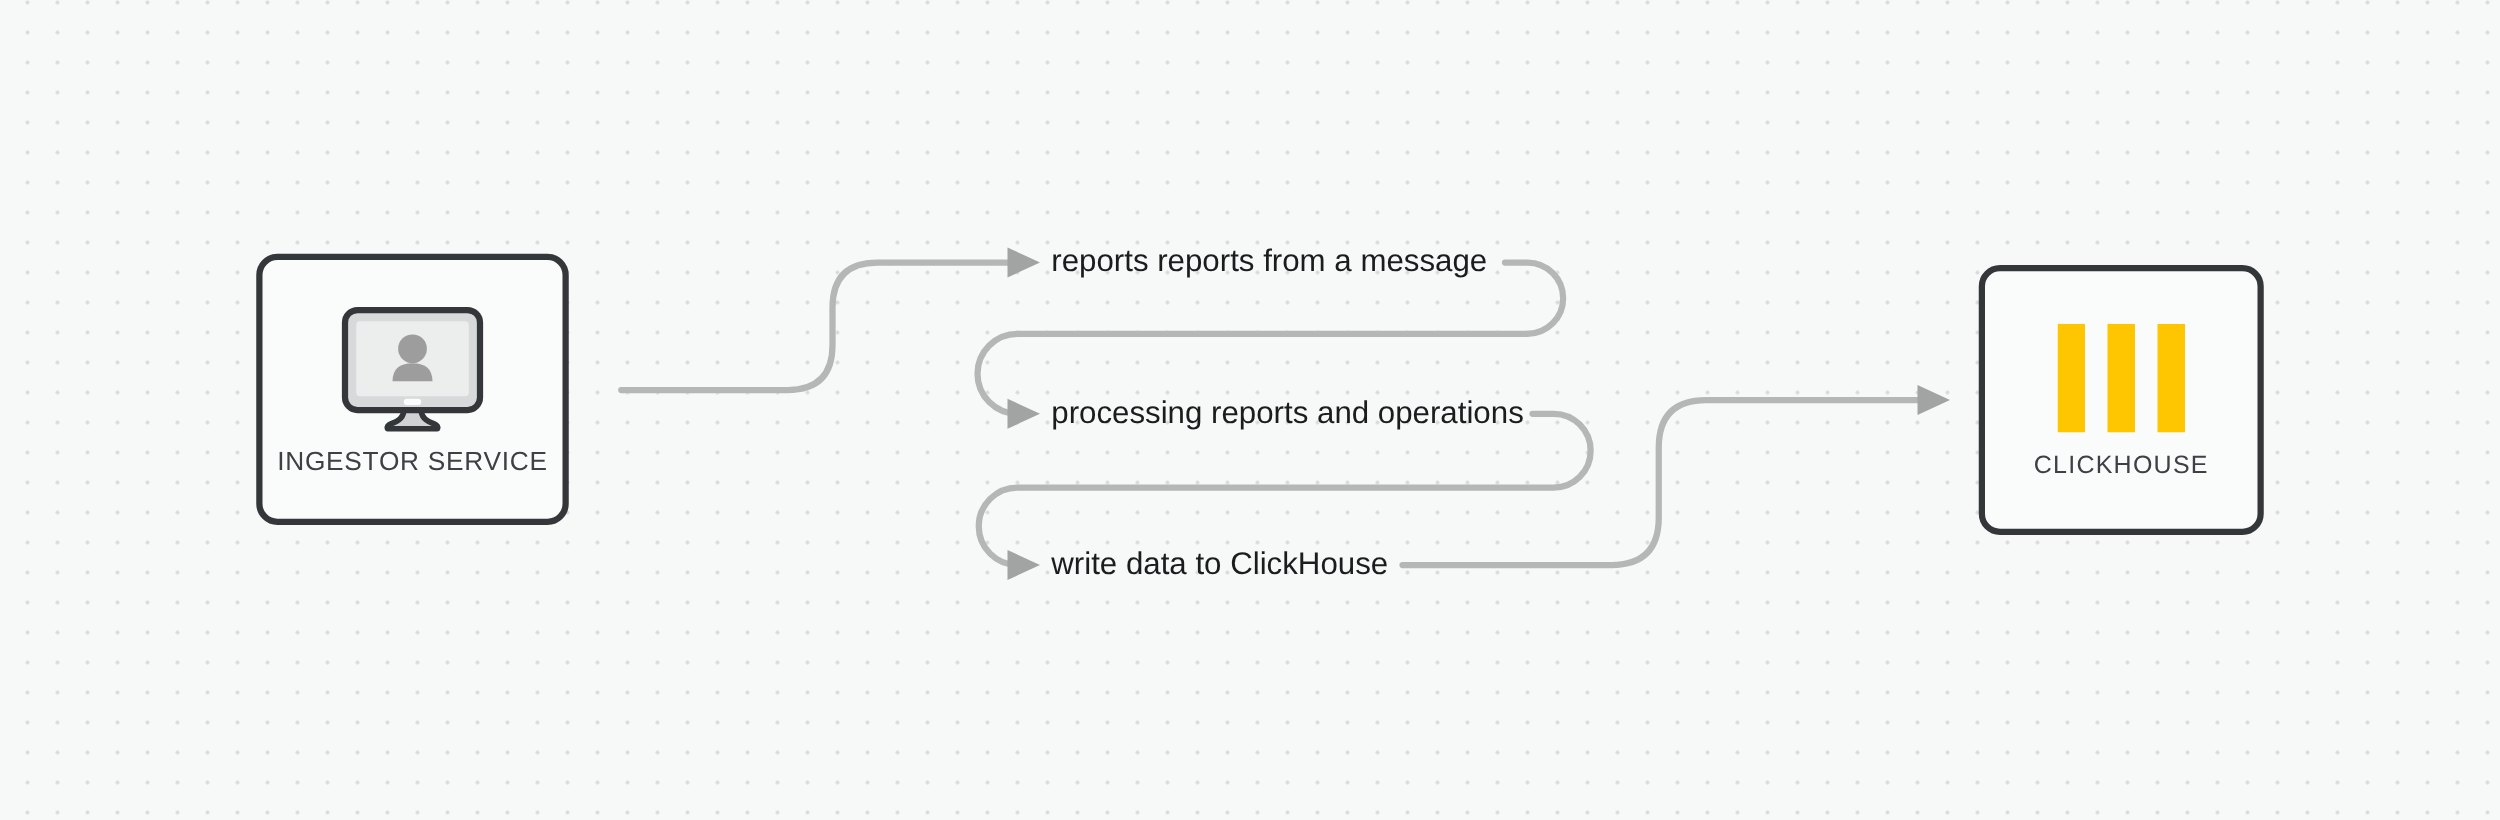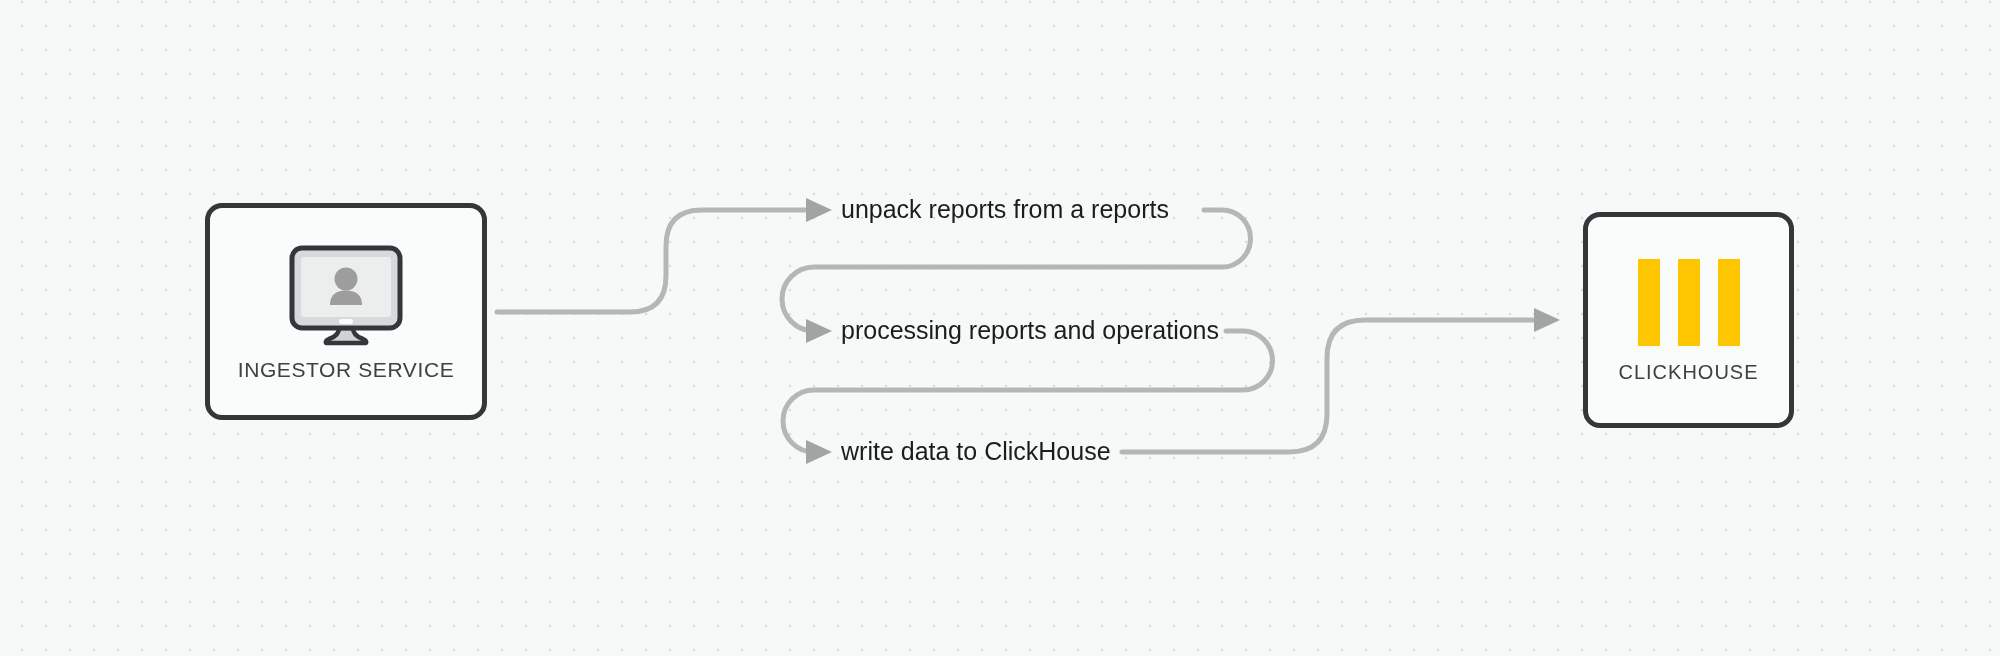--- a/index.html
+++ b/index.html
@@ -27,22 +27,22 @@
     position: absolute;
     box-sizing: border-box;
     border: 5px solid var(--node-border, #34373a);
     border-radius: 17px;
     background: var(--node-fill, #fafbfb);
     display: flex;
     flex-direction: column;
     align-items: center;
     justify-content: center;
   }
-  .node-ingestor { left: 205px; top: 203px; width: 282px; height: 217px; gap: 13px; }
-  .node-clickhouse { left: 1583px; top: 212px; width: 211px; height: 216px; gap: 16px; }
+  .node-ingestor { left: 205px; top: 203px; width: 250px; height: 217px; gap: 13px; }
+  .node-clickhouse { left: 1583px; top: 212px; width: 228px; height: 216px; gap: 16px; }
 
   .node-label {
     color: var(--node-label, #3d4044);
     font-size: 21px;
     letter-spacing: 0.6px;
     white-space: nowrap;
     line-height: 1;
   }
   .node-clickhouse .node-label { font-size: 20px; letter-spacing: 1px; }
 
@@ -99,17 +99,17 @@
 
   <div class="node node-clickhouse">
     <svg width="102" height="87" viewBox="0 0 102 87" aria-hidden="true">
       <rect x="0" y="0" width="22" height="87" fill="#fec600"></rect>
       <rect x="40" y="0" width="22" height="87" fill="#fec600"></rect>
       <rect x="80" y="0" width="22" height="87" fill="#fec600"></rect>
     </svg>
     <div class="node-label">CLICKHOUSE</div>
   </div>
 
-  <div class="step-label step-1">unpack reports from a reports</div>
+  <div class="step-label step-1">reports reports from a message</div>
   <div class="step-label step-3">write data to ClickHouse</div>
   <div class="step-label step-2">processing reports and operations</div>
 
 </div>
 
 </body></html>

